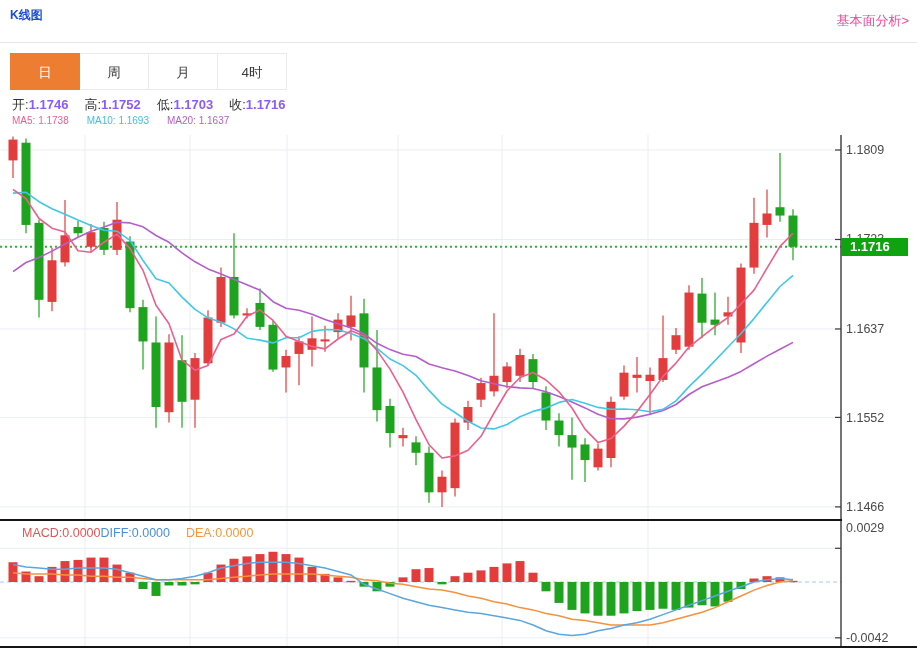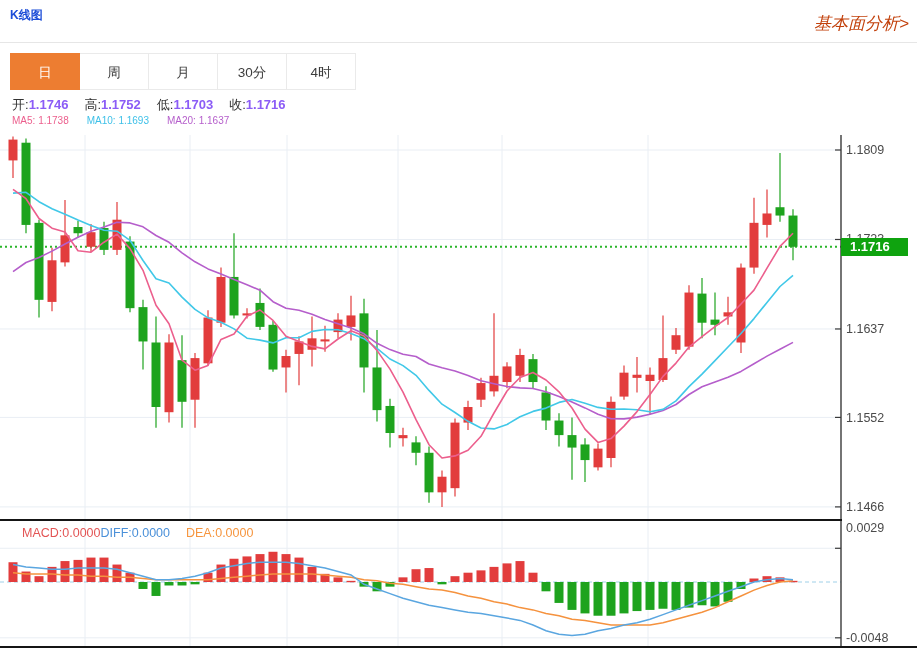--- a/index.html
+++ b/index.html
@@ -2,21 +2,21 @@
 <html><head>
 <meta charset="utf-8">
 <style>
   html,body{margin:0;padding:0;}
   body{
     width:917px;height:653px;position:relative;background:#fff;overflow:hidden;
     font-family:"Liberation Sans","DejaVu Sans",sans-serif;
     -webkit-font-smoothing:antialiased;
   }
   .page-title{position:absolute;left:10px;top:7px;font-size:12px;font-weight:bold;color:#1d4ed8;}
-  .fund-link{position:absolute;right:8px;top:12px;font-size:17px;color:#c2410c;cursor:pointer;text-decoration:none;font-style:italic;}
+  .fund-link{position:absolute;right:8px;top:12px;font-size:13px;color:#ec4899;cursor:pointer;text-decoration:none;}
   .top-divider{position:absolute;left:0;top:42px;width:917px;border-top:1px solid #e6e6e6;}
   .tabs{position:absolute;left:11px;top:53px;display:flex;}
   .tab{
     width:70px;height:37px;line-height:37px;text-align:center;font-size:13.5px;color:#3c3c3c;
     background:#fff;border:1px solid #eaeaea;margin-left:-1px;box-sizing:border-box;cursor:pointer;
     font-family:inherit;padding:0;
   }
   .tab.active{background:#ed7d31;border-color:#ed7d31;color:#fff;position:relative;z-index:2;}
   .quote-row{position:absolute;left:12px;top:96px;font-size:13px;color:#333;white-space:nowrap;z-index:5;}
   .quote-row .lbl{color:#333;}
@@ -40,21 +40,20 @@
 <body>
 
 <div class="page-title">K线图</div>
 <a class="fund-link">基本面分析&gt;</a>
 <div class="top-divider"></div>
 
 <div class="tabs">
   <button class="tab active">日</button>
   <button class="tab">周</button>
   <button class="tab">月</button>
-  <button class="tab">30分</button>
   <button class="tab">4时</button>
 </div>
 
 <div class="quote-row">
   <span class="lbl">开:</span><span class="val">1.1746</span><span class="lbl">高:</span><span class="val">1.1752</span><span class="lbl">低:</span><span class="val">1.1703</span><span class="lbl">收:</span><span class="val">1.1716</span>
 </div>
 
 <div class="ma-row">
   <span class="ma5"><span>MA5:</span> <span>1.1738</span></span><span class="ma10"><span>MA10:</span> <span>1.1693</span></span><span class="ma20"><span>MA20:</span> <span>1.1637</span></span>
 </div>
@@ -278,14 +277,14 @@
 <div class="macd-row">
   <span class="macd-m"><span>MACD:</span><span>0.0000</span></span><span class="macd-diff"><span>DIFF:</span><span>0.0000</span></span><span class="macd-dea"><span>DEA:</span><span>0.0000</span></span>
 </div>
 
 <div class="axis-label" style="top:142px">1.1809</div>
 <div class="axis-label" style="top:231px">1.1723</div>
 <div class="axis-label" style="top:321px">1.1637</div>
 <div class="axis-label" style="top:410px">1.1552</div>
 <div class="axis-label" style="top:499px">1.1466</div>
 <div class="axis-label" style="top:520px">0.0029</div>
-<div class="axis-label" style="top:630px">-0.0048</div>
+<div class="axis-label" style="top:630px">-0.0042</div>
 <div class="price-badge" style="top: 238px; background: rgb(15, 163, 15);">1.1716</div>
 
 </body></html>

